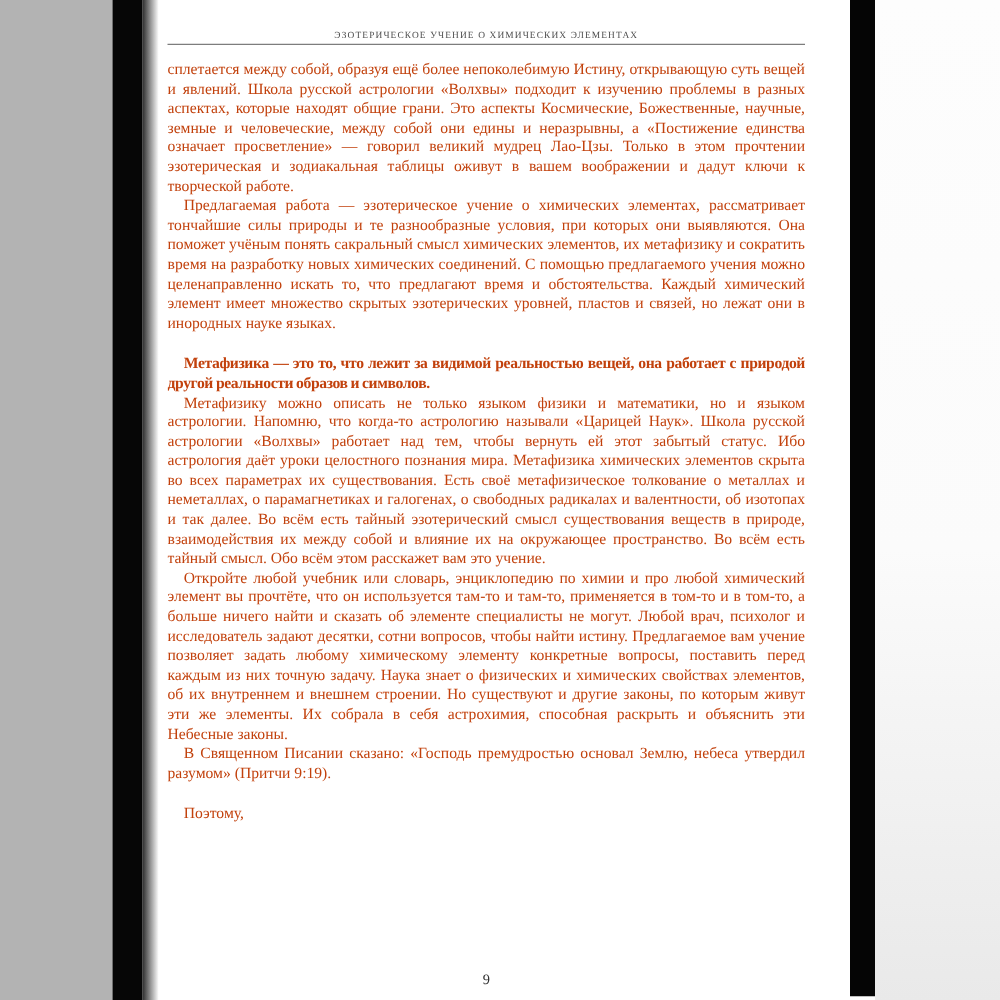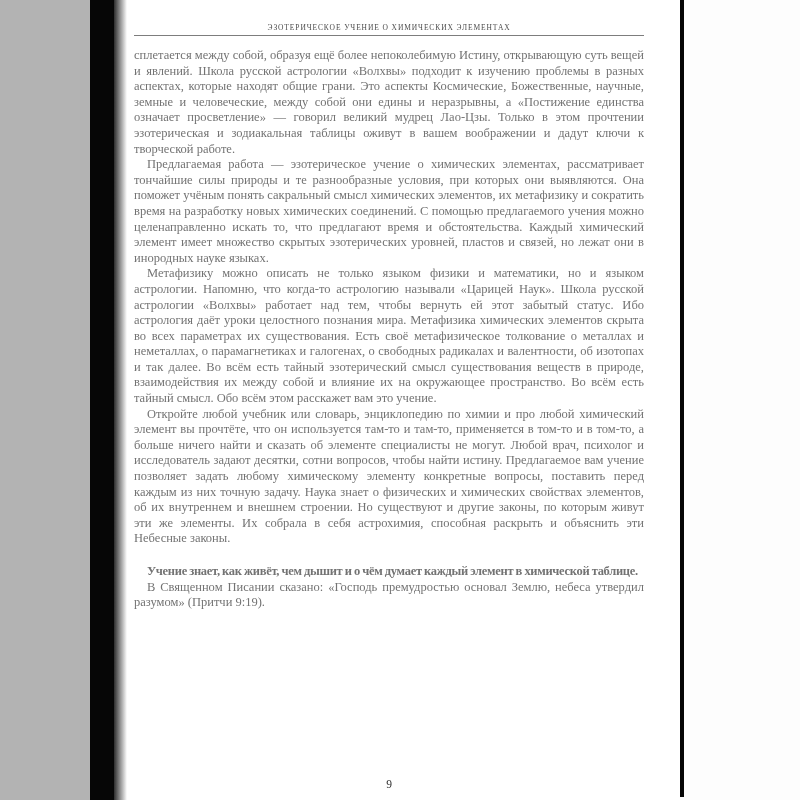--- a/index.html
+++ b/index.html
@@ -2,21 +2,21 @@
 <html lang="ru"><head>
 <meta charset="utf-8">
 <style>
   html, body { margin:0; padding:0; }
   body {
     width:800px; height:800px;
     font-family:"Liberation Serif", serif;
     background:#fdfdfd;
   }
   .stage {
-    position:relative; width:684px; height:800px;
+    position:relative; width:800px; height:800px;
     overflow:hidden; background:#fdfdfd;
   }
   
   .left-margin {
     position:absolute; left:0; top:0; width:90px; height:800px;
     background:#b3b3b3;
   }
   .right-margin {
     position:absolute; left:700px; top:0; width:100px; height:800px;
     background:linear-gradient(180deg, #fdfdfd 0%, #fbfbfb 55%, #e9e9e9 100%);
@@ -48,21 +48,21 @@
     white-space:nowrap; overflow:hidden;
   }
   .head-rule {
     position:absolute; left:134px; top:35px; width:510px; height:1px;
     background:#7d7d7d;
   }
   
   .page-body {
     position:absolute; left:134px; top:48px; width:510px; height:728px;
     overflow:hidden;
-    color:#737373;
+    color:#c2410c;
     font-size:12.5px; line-height:15.6px;
   }
   .page-body p {
     margin:0;
     text-align:justify;
     text-indent:13px;
   }
   .page-body p.no-indent { text-indent:0; }
   .page-body p.bold {
     font-weight:bold;
@@ -90,21 +90,22 @@
   <div class="scan-bar-right"></div>
   <div class="right-margin"></div>
 
   <div class="running-head">ЭЗОТЕРИЧЕСКОЕ УЧЕНИЕ О ХИМИЧЕСКИХ ЭЛЕМЕНТАХ</div>
 
   <div class="head-rule"></div>
 
   <div class="page-body">
       <p class="no-indent">сплетается между собой, образуя ещё более непоколебимую Истину, открывающую суть вещей и явлений. Школа русской астрологии «Волхвы» подходит к изучению проблемы в разных аспектах, которые находят общие грани. Это аспекты Космические, Божественные, научные, земные и человеческие, между собой они едины и неразрывны, а «Постижение единства означает просветление» — говорил великий мудрец Лао-Цзы. Только в этом прочтении эзотерическая и зодиакальная таблицы оживут в вашем воображении и дадут ключи к творческой работе.</p>
       <p class="">Предлагаемая работа — эзотерическое учение о химических элементах, рассматривает тончайшие силы природы и те разнообразные условия, при которых они выявляются. Она поможет учёным понять сакральный смысл химических элементов, их метафизику и сократить время на разработку новых химических соединений. С помощью предлагаемого учения можно целенаправленно искать то, что предлагают время и обстоятельства. Каждый химический элемент имеет множество скрытых эзотерических уровней, пластов и связей, но лежат они в инородных науке языках.</p>
+      <p class="bold gap-before">Метафизика — это то, что лежит за видимой реальностью вещей, она работает с природой другой реальности образов и символов.</p>
       <p class="">Метафизику можно описать не только языком физики и математики, но и языком астрологии. Напомню, что когда-то астрологию называли «Царицей Наук». Школа русской астрологии «Волхвы» работает над тем, чтобы вернуть ей этот забытый статус. Ибо астрология даёт уроки целостного познания мира. Метафизика химических элементов скрыта во всех параметрах их существования. Есть своё метафизическое толкование о металлах и неметаллах, о парамагнетиках и галогенах, о свободных радикалах и валентности, об изотопах и так далее. Во всём есть тайный эзотерический смысл существования веществ в природе, взаимодействия их между собой и влияние их на окружающее пространство. Во всём есть тайный смысл. Обо всём этом расскажет вам это учение.</p>
       <p class="">Откройте любой учебник или словарь, энциклопедию по химии и про любой химический элемент вы прочтёте, что он используется там-то и там-то, применяется в том-то и в том-то, а больше ничего найти и сказать об элементе специалисты не могут. Любой врач, психолог и исследователь задают десятки, сотни вопросов, чтобы найти истину. Предлагаемое вам учение позволяет задать любому химическому элементу конкретные вопросы, поставить перед каждым из них точную задачу. Наука знает о физических и химических свойствах элементов, об их внутреннем и внешнем строении. Но существуют и другие законы, по которым живут эти же элементы. Их собрала в себя астрохимия, способная раскрыть и объяснить эти Небесные законы.</p>
-      <p class="bold gap-before">Учение знает, как живёт, чем дышит и о чём думает каждый элемент в химической таблице.</p>
       <p class="">В Священном Писании сказано: «Господь премудростью основал Землю, небеса утвердил разумом» (Притчи 9:19).</p>
+      <p class="gap-before">Поэтому,</p>
     </div>
 
   <div class="page-number">9</div>
 
 </div>
 
 </body></html>

